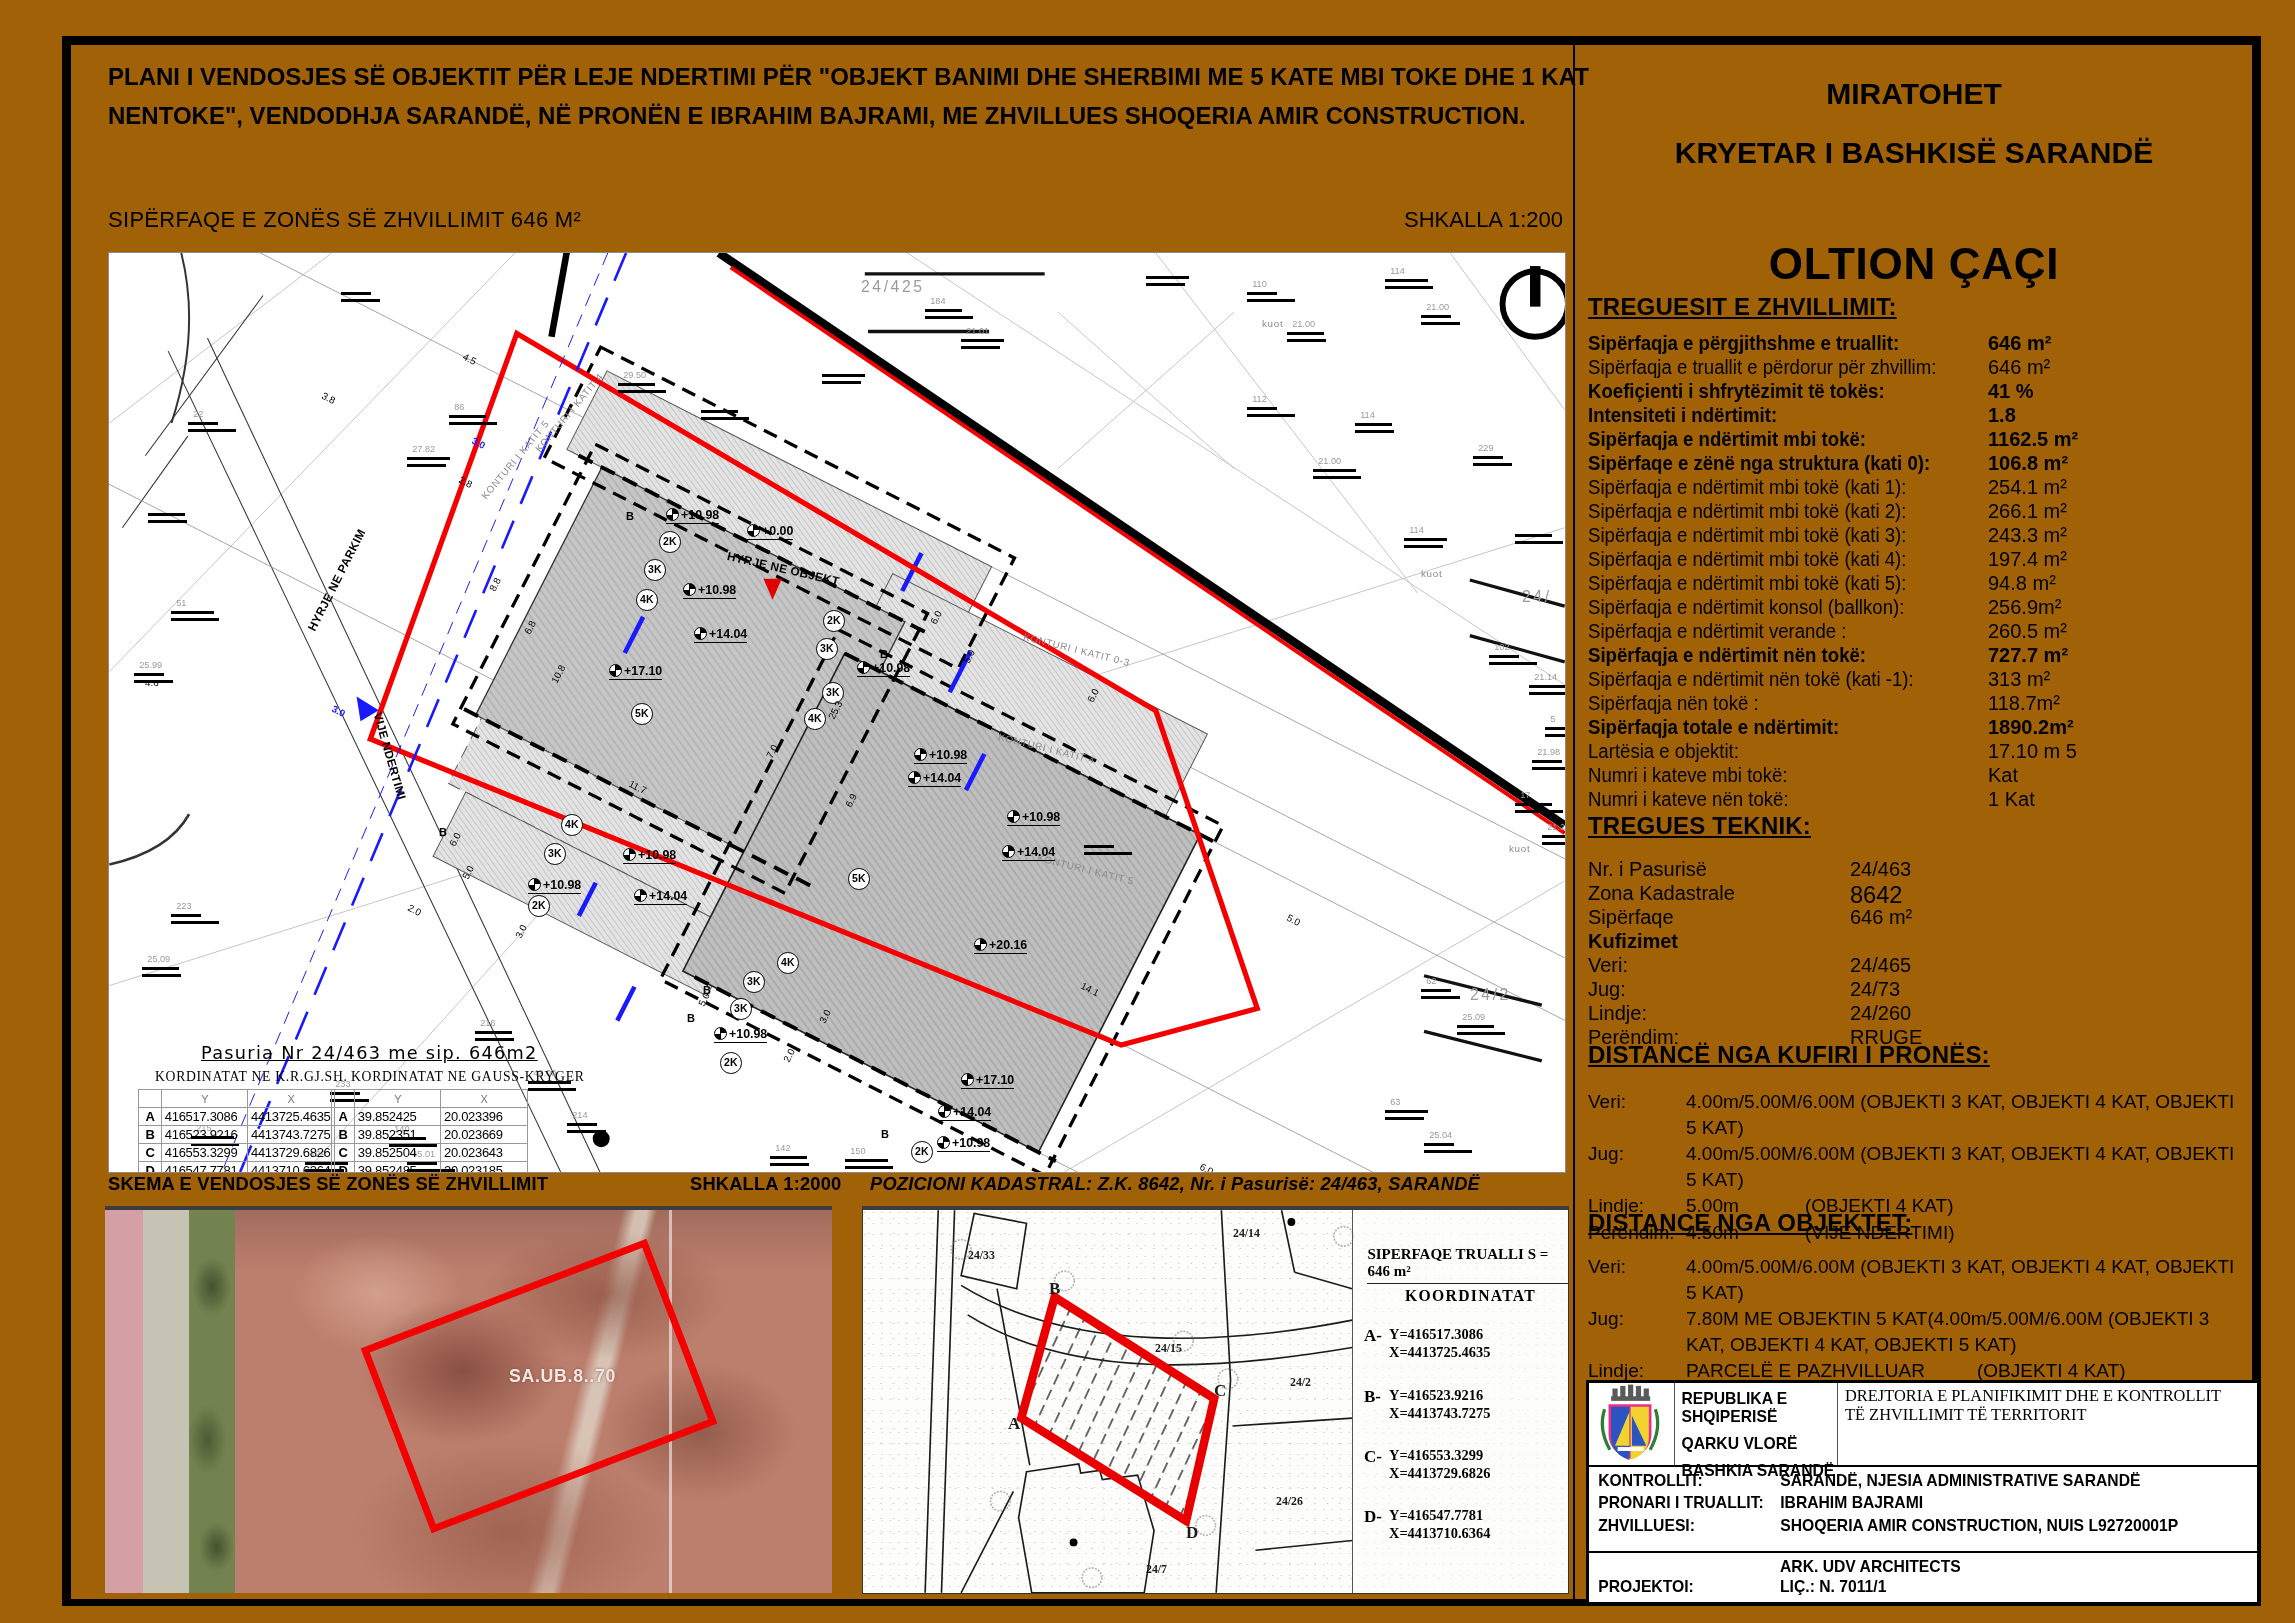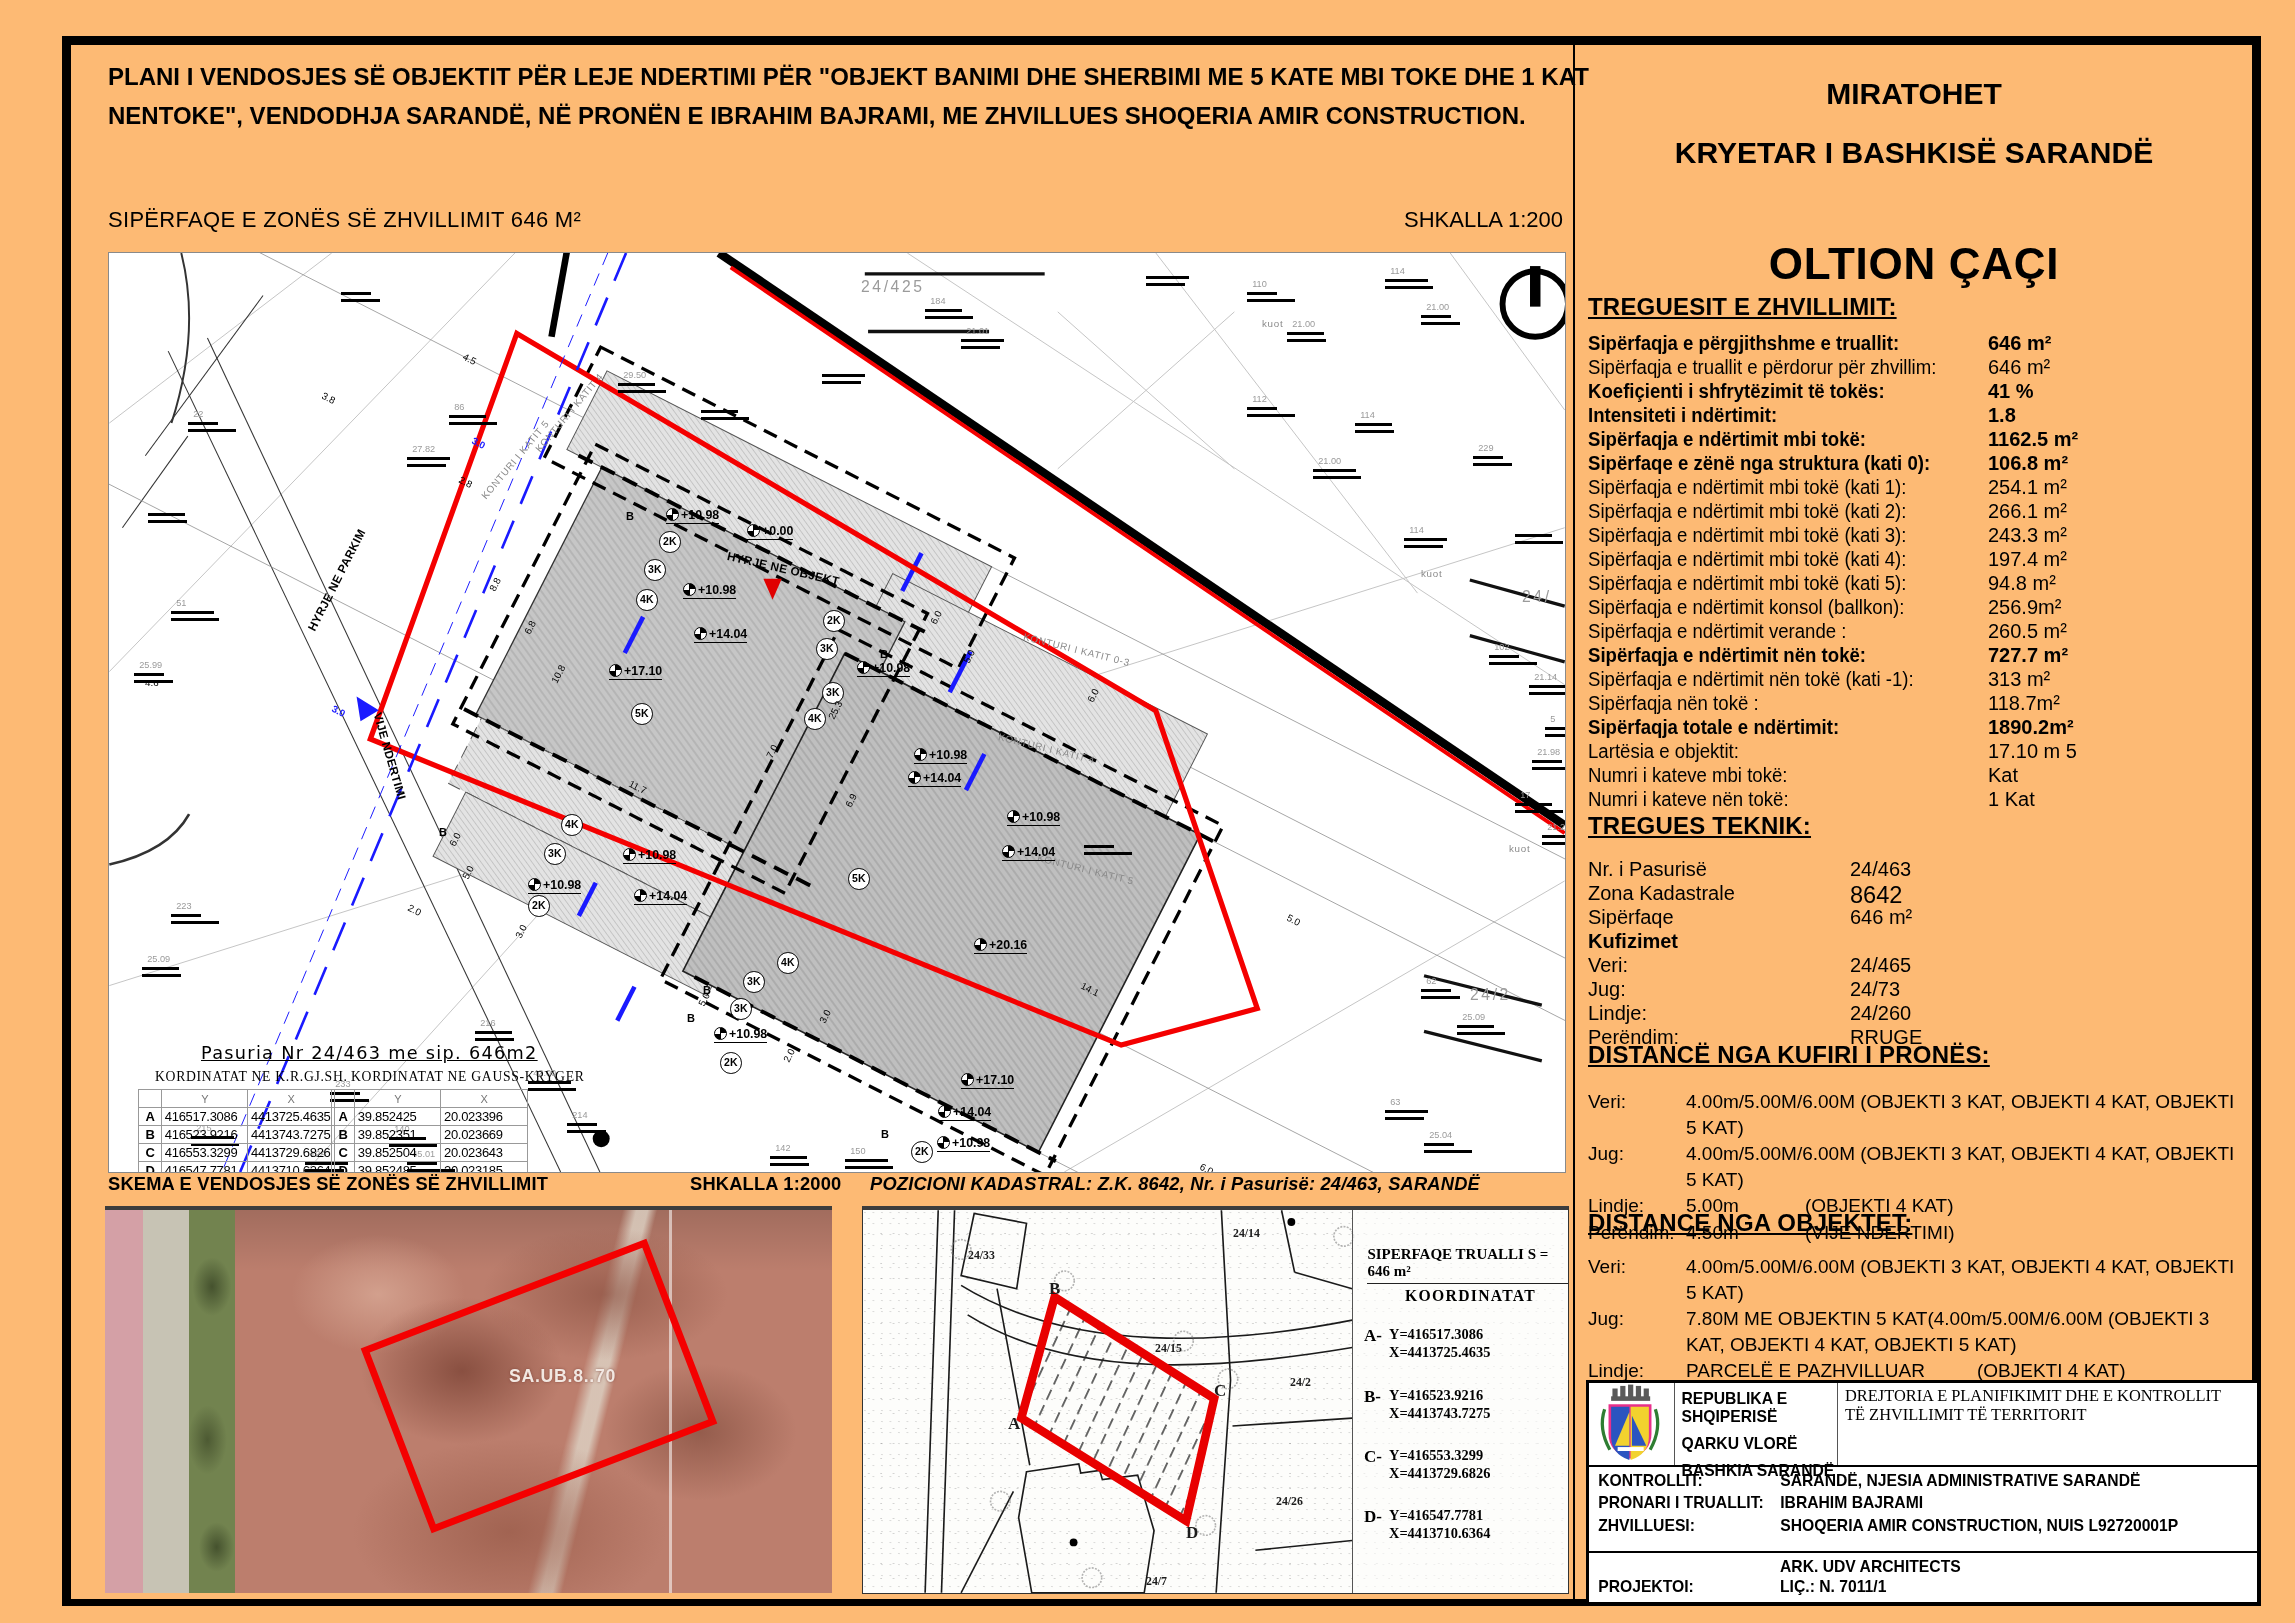--- a/index.html
+++ b/index.html
@@ -1,17 +1,17 @@
 <!DOCTYPE html>
 <html style="font-size:10.5px"><head>
 <meta charset="utf-8">
 <style>
   html,body{margin:0;padding:0;background:#fff;width:2295px;height:1624px;overflow:hidden;
     font-family:"Liberation Sans",sans-serif;color:#000;}
-  .sheet{position:absolute;inset:0;background:#fdba74;}
+  .sheet{position:absolute;inset:0;background:#a16207;}
   .frame{position:absolute;background:#000;}
   
   .main-title{position:absolute;left:108px;top:58px;width:1485px;font-size:24px;font-weight:bold;line-height:1.62;}
   .approval{position:absolute;left:1590px;top:77px;width:648px;text-align:center;}
   .approval .l1{font-size:30px;font-weight:bold;}
   .approval .l2{font-size:30px;font-weight:bold;margin-top:25px;}
   .approval .nm{font-size:44px;font-weight:bold;margin-top:69px;letter-spacing:0.7px;}
   
   .plan-area-label{position:absolute;left:108px;top:207px;font-size:22px;letter-spacing:0.3px;}
   .plan-scale-label{position:absolute;left:1308px;top:207px;width:255px;text-align:right;font-size:22px;}
@@ -809,21 +809,21 @@
       <circle cx="655" cy="18" r="6" fill="#000"></circle>
         <circle cx="322" cy="508" r="6" fill="#000"></circle>
       <polygon points="293,133 537,288 494,475 242,318" fill="url(#hcad)" stroke="#e80000" stroke-width="13"></polygon>
     </svg>
     <div id="cad-labels">
         <div class="cad-lab" style="left: 105px; top: 38px; font-size: 11.8px;">24/33</div>
         <div class="cad-lab" style="left: 370px; top: 15.7px; font-size: 11.8px;">24/14</div>
         <div class="cad-lab" style="left: 292px; top: 131px; font-size: 11.8px;">24/15</div>
         <div class="cad-lab" style="left: 427px; top: 165px; font-size: 11.8px;">24/2</div>
         <div class="cad-lab" style="left: 413px; top: 284px; font-size: 11.8px;">24/26</div>
-        <div class="cad-lab" style="left: 283px; top: 352px; font-size: 11.8px; margin-top: 12px;">24/7</div>
+        <div class="cad-lab" style="left: 283px; top: 352px; font-size: 11.8px;">24/7</div>
         <div class="cad-lab" style="left: 186px; top: 69px; font-size: 17px;">B</div>
         <div class="cad-lab" style="left: 145px; top: 204px; font-size: 17px;">A</div>
         <div class="cad-lab" style="left: 351px; top: 171px; font-size: 17px;">C</div>
         <div class="cad-lab" style="left: 323px; top: 313px; font-size: 17px;">D</div>
       </div>
     <div class="cad-panel">
       <div class="cad-area-title">SIPERFAQE TRUALLI S = 646 m²</div>
       <div class="cad-coo-title">KOORDINATAT</div>
       <div id="cad-points">
           <div class="cad-pt" style="top: 116px;"><span class="pn">A-</span>Y=416517.3086<br>X=4413725.4635</div>

